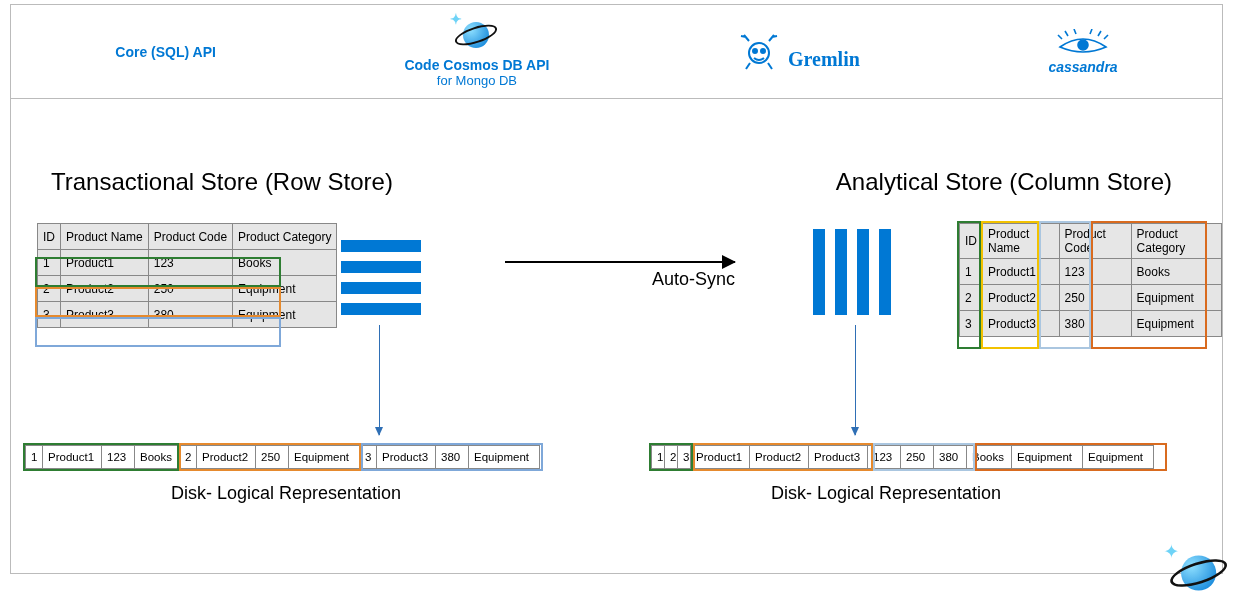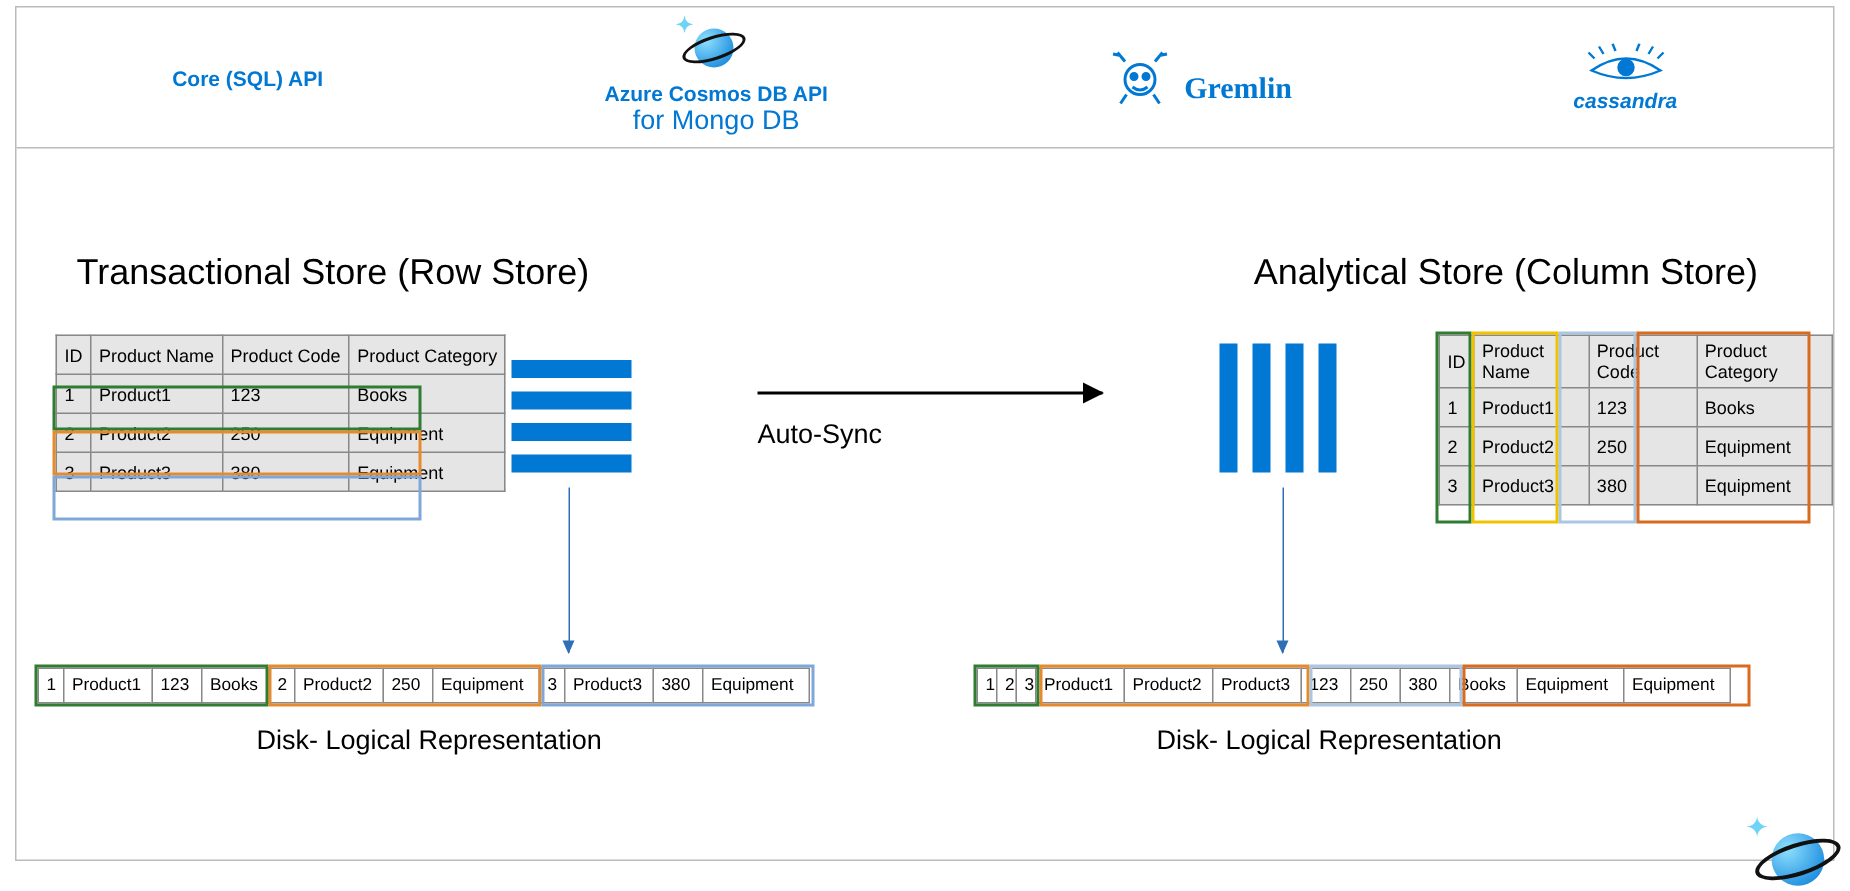--- a/index.html
+++ b/index.html
@@ -32,21 +32,21 @@
     font-size: 14px;
     font-weight: 600;
     text-align: center;
     display: flex;
     align-items: flex-end;
     gap: 8px;
   }
   .api-item .sub {
     display: block;
     font-weight: 400;
-    font-size: 18px;
+    font-size: 13px;
   }
   .api-col { display:flex; flex-direction:column; align-items:center; gap:2px; }
   .cassandra-label { font-style: italic; font-size: 14px; color:#0078d4; }
   .planet-icon { width:46px; height:40px; position:relative; }
   .planet-icon .ring { position:absolute; width:44px; height:16px; border:2px solid #111; border-radius:50%; left:0; top:12px; transform:rotate(-18deg); background:transparent;}
   .planet-icon .ball { position:absolute; width:26px; height:26px; border-radius:50%; background: radial-gradient(circle at 30% 30%, #8fe0ff, #0078d4); left:9px; top:7px; }
   .planet-icon .spark { position:absolute; left:-4px; top:-4px; color:#6ed3f7; font-size:14px; }
   .gremlin-icon svg, .cassandra-icon svg, .table-icon svg { display:block; }
 
   .container-title {
@@ -91,21 +91,21 @@
   .col-bars { position:absolute; left: 802px; top: 224px; height: 90px; display:flex; gap:10px; }
   .col-bars .bar { width: 12px; height: 86px; background:#0078d4; }
 
   
   .arrow-sync { position:absolute; left: 494px; top: 256px; width: 230px; }
   .arrow-sync .line { height:2px; background:#000; position:relative; }
   .arrow-sync .line::after {
     content:""; position:absolute; right:-1px; top:-6px;
     border-left:14px solid #000; border-top:7px solid transparent; border-bottom:7px solid transparent;
   }
-  .arrow-sync .label { text-align:left; font-size:18px; margin-top:16px; }
+  .arrow-sync .label { text-align:right; font-size:18px; margin-top:6px; }
 
   
   .v-arrow { position:absolute; width:1px; background:#2f6fb5; }
   .v-arrow::after {
     content:""; position:absolute; left:-4px; bottom:-1px;
     border-top:9px solid #2f6fb5; border-left:4.5px solid transparent; border-right:4.5px solid transparent;
   }
   .va-left { left: 368px; top: 320px; height: 110px; }
   .va-right { left: 844px; top: 320px; height: 110px; }
 
@@ -150,21 +150,21 @@
     <div class="api-item">
       <span>Core (SQL) API</span>
     </div>
     <div class="api-item api-col">
       <div class="planet-icon">
         <span class="spark">✦</span>
           <div class="ball"></div>
           <div class="ring"></div>
       </div>
       <div>
-        <span>Azure Cosmos DB API</span>
+        <span>Code Cosmos DB API</span>
         <span class="sub">for Mongo DB</span>
       </div>
     </div>
     <div class="api-item">
       <span class="gremlin-icon">
         <svg width="42" height="38" viewBox="0 0 42 38">
             <g fill="none" stroke="#0078d4" stroke-width="2">
           <circle cx="21" cy="20" r="10"></circle>
               <path d="M11 8 L6 2 M31 8 L36 2 M8 4 L3 3 M34 4 L39 3"></path>
           <circle cx="17" cy="18" r="2" fill="#0078d4"></circle>

